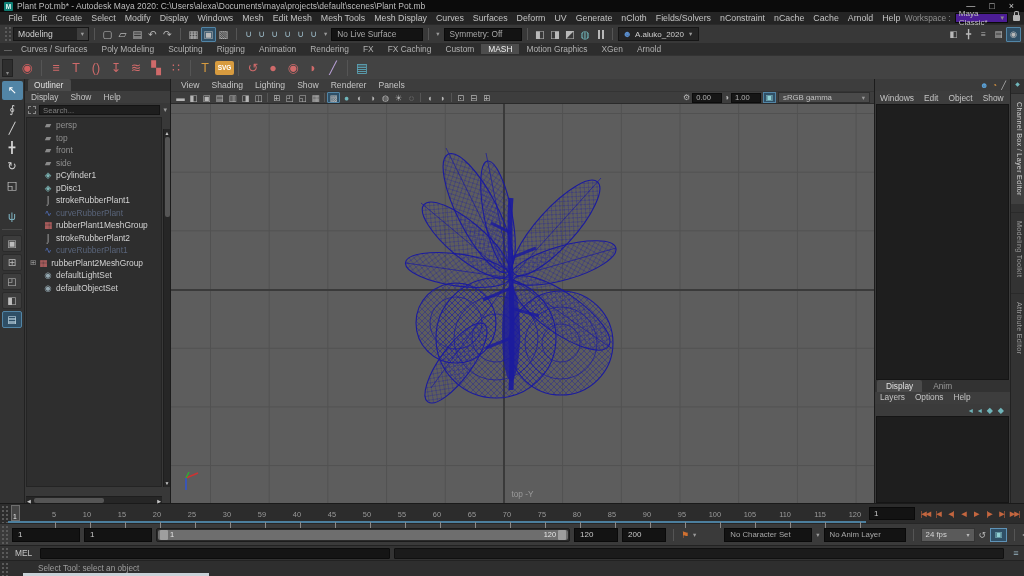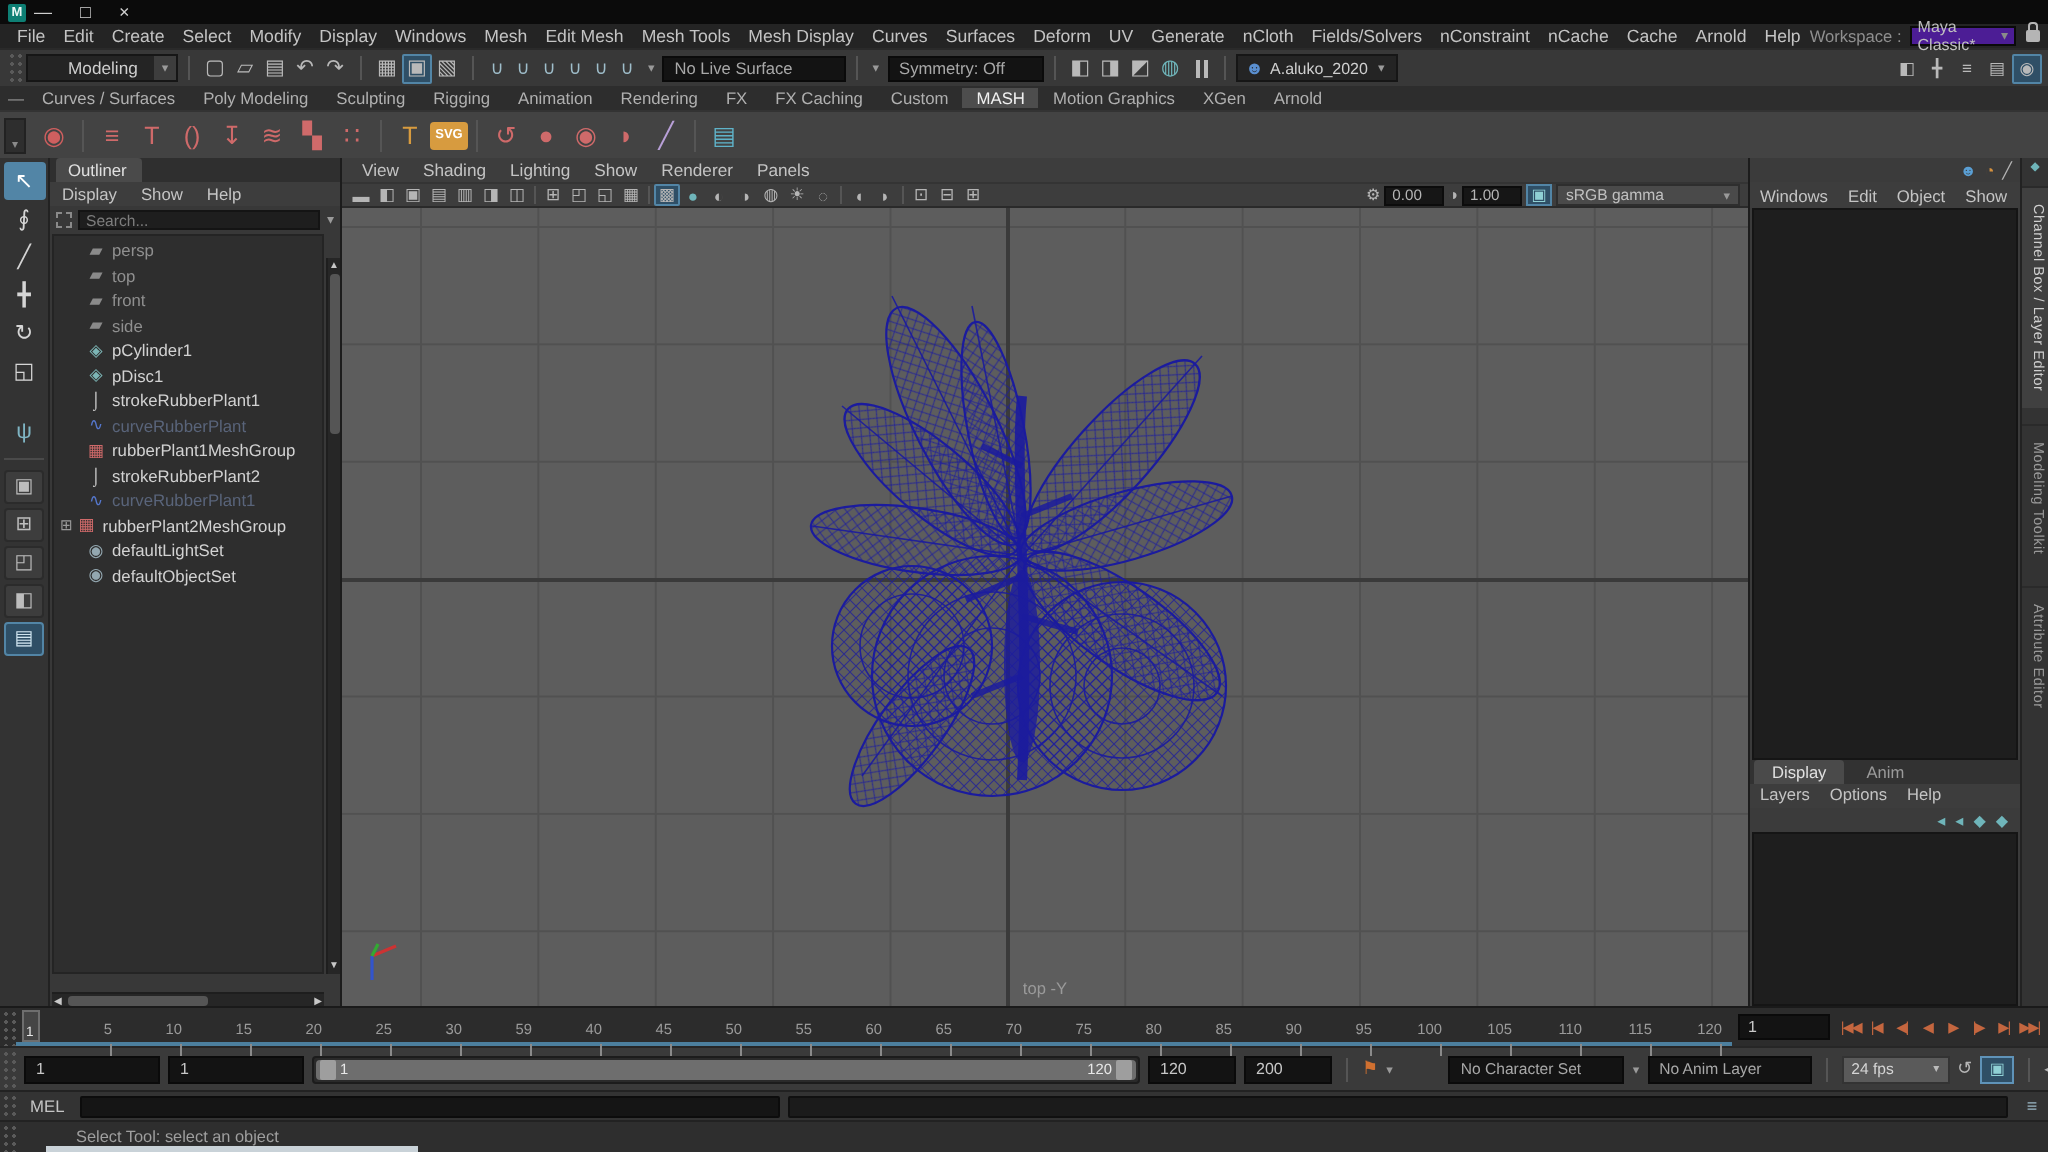--- a/index.html
+++ b/index.html
@@ -27,21 +27,21 @@
   .ws-box { width:108px; height:10px; background:#4c1d95; border:1px solid #0a0a0a; display:flex; align-items:center;
     padding:0 3px; font-size:8px; color:#c0c0c0; }
   .ws-box .arrow { margin-left:auto; color:#8a8a8a; font-size:7px; }
   .lock { width:7px; height:6px; background:#b5b5b5; border-radius:1px; position:relative; margin-left:5px; flex:none; }
   .lock::before { content:""; position:absolute; left:1px; top:-4px; width:3px; height:4px;
     border:1px solid #b5b5b5; border-bottom:none; border-radius:2px 2px 0 0; }
 
   
   .toolbar { height:19px; background:#383838; border-top:1px solid #2a2a2a; display:flex; align-items:center; padding:0 3px; gap:2px; }
   .mode-box { width:76px; height:14px; background:#242424; border:1px solid #161616; display:flex; align-items:center; font-size:8.6px; color:#cfcfcf; }
-  .mode-box .txt { flex:1; padding-left:20px; }
+  .mode-box .txt { flex:1; padding-left:4px; }
   .mode-box .dd { width:11px; height:100%; background:#3d3d3d; color:#9a9a9a; font-size:6.5px; display:flex; align-items:center; justify-content:center; }
   .tb-ico { width:15px; height:15px; display:flex; align-items:center; justify-content:center;
     color:#b9b9b9; font-size:10.5px; flex:none; border-radius:1px; }
   .tb-ico.small { font-size:8.5px; }
   .tb-ico.hl { background:#2f4f66; border:1px solid #5285a6; }
   .tb-ico.teal { color:#6fb5ba; }
   .tb-ico.snap { color:#9fbecb; font-size:9px; width:13px; }
   .tb-field { height:13px; background:#131313; border:1px solid #0a0a0a; color:#a8a8a8; font-size:8.3px;
     display:flex; align-items:center; padding:0 5px; flex:none; }
   .dd-mini { color:#9a9a9a; font-size:6.5px; padding:0 2px; }
@@ -207,20 +207,21 @@
   
   .help-row { height:16px; background:#2e2e2e; border-top:1px solid #222; display:flex; align-items:center; position:relative; }
   .help-text { margin-left:30px; font-size:8.2px; color:#9f9f9f; }
   .help-bar { position:absolute; left:23px; bottom:0; width:186px; height:3px; background:#c9d2d8; }
 </style>
 </head>
 <body>
 
 <div class="titlebar">
   <span class="maya-badge">M</span>
+  <span class="title-text">Plant Pot.mb* - Autodesk Maya 2020: C:\Users\alexa\Documents\maya\projects\default\scenes\Plant Pot.mb</span>
   <span class="win-btns">
     <span>—</span>
     <span>□</span>
     <span>×</span>
   </span>
 </div>
 
 <div class="menubar">
   <div class="menus">
 

